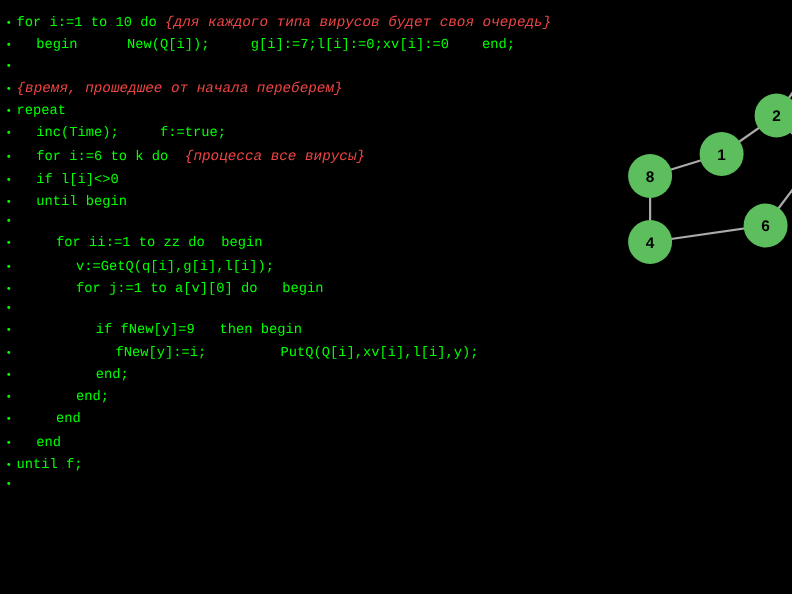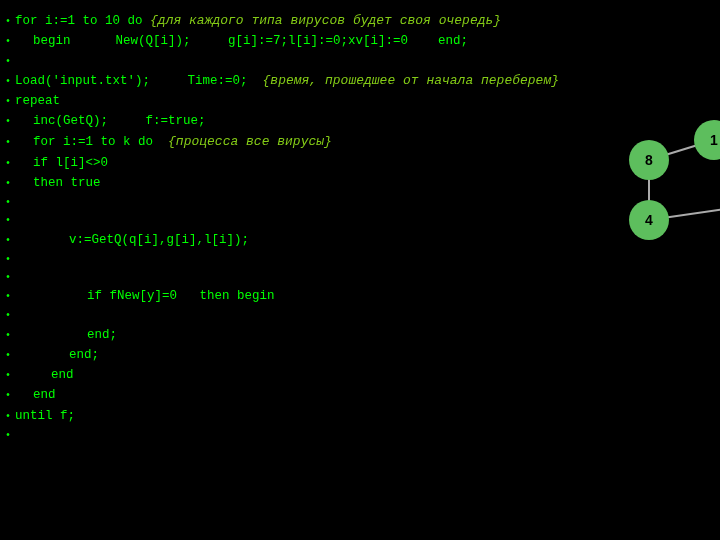--- a/index.html
+++ b/index.html
@@ -37,21 +37,21 @@
       margin-right: 4px;
       font-size: 10px;
       flex-shrink: 0;
       padding-top: 2px;
     }
     .code-text {
       color: #00ff00;
       font-size: 12.5px;
     }
     .comment-ru {
-      color: #84cc16;
+      color: #ef4444;
       font-style: italic;
     }
     .graph-section {
       width: 260px;
       height: 100%;
       position: relative;
       flex-shrink: 0;
     }
     .graph-svg {
       position: absolute;
@@ -63,33 +63,33 @@
   </style>
 </head>
 <body>
 
 <div class="main-container">
   <div class="code-section">
 
   <div class="code-line"><span class="bullet">•</span><span style="display: inline-block; width: 0px; flex-shrink: 0;"></span><span class="code-text">for i:=1 to 10 do </span><span class="comment-ru">{для каждого типа вирусов будет своя очередь}</span></div>
       <div class="code-line"><span class="bullet">•</span><span style="display: inline-block; width: 18px; flex-shrink: 0;"></span><span class="code-text">begin      New(Q[i]);     g[i]:=7;l[i]:=0;xv[i]:=0    end;</span></div>
       <div class="code-line"><span class="bullet">•</span><span style="display: inline-block; width: 0px; flex-shrink: 0;"></span></div>
-      <div class="code-line"><span class="bullet">•</span><span style="display: inline-block; width: 0px; flex-shrink: 0;"></span><span class="code-text">Load('input.txt');     Time:=0;  </span><span class="comment-ru">{время, прошедшее от начала переберем}</span></div>
+      <div class="code-line"><span class="bullet">•</span><span style="display: inline-block; width: 0px; flex-shrink: 0;"></span><span class="comment-ru">{время, прошедшее от начала переберем}</span></div>
       <div class="code-line"><span class="bullet">•</span><span style="display: inline-block; width: 0px; flex-shrink: 0;"></span><span class="code-text">repeat</span></div>
-      <div class="code-line"><span class="bullet">•</span><span style="display: inline-block; width: 18px; flex-shrink: 0;"></span><span class="code-text">inc(GetQ);     f:=true;</span></div>
-      <div class="code-line"><span class="bullet">•</span><span style="display: inline-block; width: 18px; flex-shrink: 0;"></span><span class="code-text">for i:=1 to k do  </span><span class="comment-ru">{процесса все вирусы}</span></div>
+      <div class="code-line"><span class="bullet">•</span><span style="display: inline-block; width: 18px; flex-shrink: 0;"></span><span class="code-text">inc(Time);     f:=true;</span></div>
+      <div class="code-line"><span class="bullet">•</span><span style="display: inline-block; width: 18px; flex-shrink: 0;"></span><span class="code-text">for i:=6 to k do  </span><span class="comment-ru">{процесса все вирусы}</span></div>
       <div class="code-line"><span class="bullet">•</span><span style="display: inline-block; width: 18px; flex-shrink: 0;"></span><span class="code-text">if l[i]&lt;&gt;0</span></div>
-      <div class="code-line"><span class="bullet">•</span><span style="display: inline-block; width: 18px; flex-shrink: 0;"></span><span class="code-text">then true</span></div>
+      <div class="code-line"><span class="bullet">•</span><span style="display: inline-block; width: 18px; flex-shrink: 0;"></span><span class="code-text">until begin</span></div>
       <div class="code-line"><span class="bullet">•</span><span style="display: inline-block; width: 36px; flex-shrink: 0;"></span></div>
-      <div class="code-line"><span class="bullet">•</span><span style="display: inline-block; width: 36px; flex-shrink: 0;"></span></div>
+      <div class="code-line"><span class="bullet">•</span><span style="display: inline-block; width: 36px; flex-shrink: 0;"></span><span class="code-text">for ii:=1 to zz do  begin</span></div>
       <div class="code-line"><span class="bullet">•</span><span style="display: inline-block; width: 54px; flex-shrink: 0;"></span><span class="code-text">v:=GetQ(q[i],g[i],l[i]);</span></div>
-      <div class="code-line"><span class="bullet">•</span><span style="display: inline-block; width: 54px; flex-shrink: 0;"></span></div>
+      <div class="code-line"><span class="bullet">•</span><span style="display: inline-block; width: 54px; flex-shrink: 0;"></span><span class="code-text">for j:=1 to a[v][0] do   begin</span></div>
       <div class="code-line"><span class="bullet">•</span><span style="display: inline-block; width: 72px; flex-shrink: 0;"></span></div>
-      <div class="code-line"><span class="bullet">•</span><span style="display: inline-block; width: 72px; flex-shrink: 0;"></span><span class="code-text">if fNew[y]=0   then begin</span></div>
-      <div class="code-line"><span class="bullet">•</span><span style="display: inline-block; width: 90px; flex-shrink: 0;"></span></div>
+      <div class="code-line"><span class="bullet">•</span><span style="display: inline-block; width: 72px; flex-shrink: 0;"></span><span class="code-text">if fNew[y]=9   then begin</span></div>
+      <div class="code-line"><span class="bullet">•</span><span style="display: inline-block; width: 90px; flex-shrink: 0;"></span><span class="code-text">fNew[y]:=i;         PutQ(Q[i],xv[i],l[i],y);</span></div>
       <div class="code-line"><span class="bullet">•</span><span style="display: inline-block; width: 72px; flex-shrink: 0;"></span><span class="code-text">end;</span></div>
       <div class="code-line"><span class="bullet">•</span><span style="display: inline-block; width: 54px; flex-shrink: 0;"></span><span class="code-text">end;</span></div>
       <div class="code-line"><span class="bullet">•</span><span style="display: inline-block; width: 36px; flex-shrink: 0;"></span><span class="code-text">end</span></div>
       <div class="code-line"><span class="bullet">•</span><span style="display: inline-block; width: 18px; flex-shrink: 0;"></span><span class="code-text">end</span></div>
       <div class="code-line"><span class="bullet">•</span><span style="display: inline-block; width: 0px; flex-shrink: 0;"></span><span class="code-text">until f;</span></div>
       <div class="code-line"><span class="bullet">•</span><span style="display: inline-block; width: 0px; flex-shrink: 0;"></span></div>
     </div>
   <div class="graph-section">
     <svg class="graph-svg" viewBox="0 0 260 320">
 

